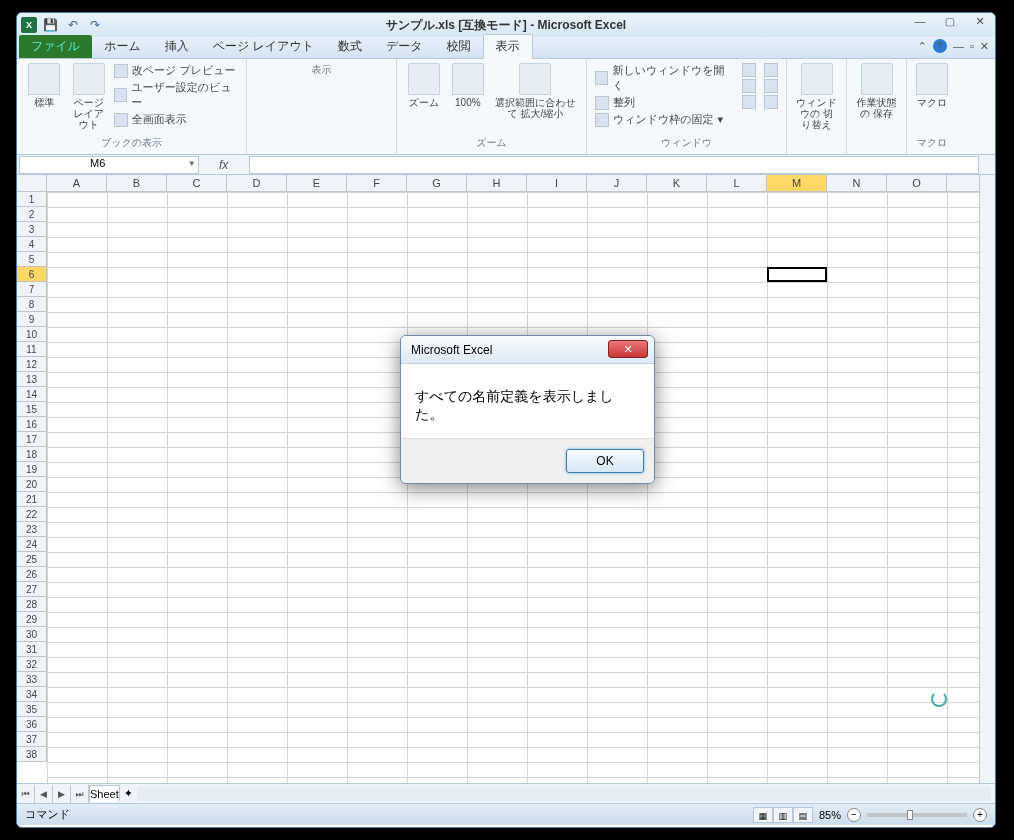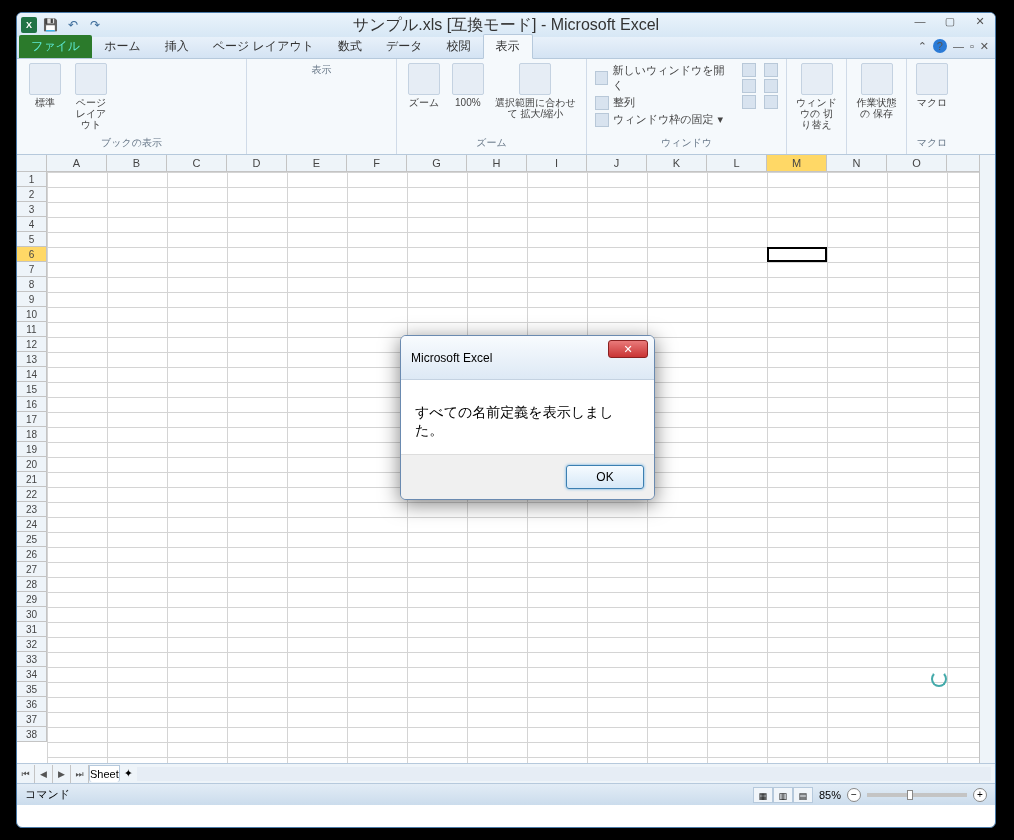--- a/index.html
+++ b/index.html
@@ -2,21 +2,21 @@
 <html><head>
 <meta charset="utf-8">
 <style>
 * { box-sizing: border-box; margin: 0; padding: 0; font-family: "Meiryo UI", "MS PGothic", sans-serif; }
 body { background: #000; width: 1014px; height: 840px; position: relative; overflow: hidden; }
 .window { position: absolute; left: 16px; top: 12px; width: 980px; height: 816px; background: #fff; border: 1px solid #4a7aa8; border-radius: 6px; overflow: hidden; }
 .titlebar { height: 24px; background: linear-gradient(#eaf3fb, #d7e7f5); display: flex; align-items: center; position: relative; }
 .titlebar .excel-icon { width: 16px; height: 16px; margin-left: 4px; background: #217346; border-radius: 2px; display: flex; align-items: center; justify-content: center; color: #fff; font-size: 9px; font-weight: bold; }
 .titlebar .qat { display: flex; gap: 6px; margin-left: 6px; }
 .titlebar .qat span { width: 16px; height: 16px; color: #3a6a99; font-size: 12px; line-height: 16px; text-align: center; cursor: pointer; }
-.titlebar .title { position: absolute; left: 50%; transform: translateX(-50%); font-size: 16px; color: #333; }
+.titlebar .title { position: absolute; left: 50%; transform: translateX(-50%); font-size: 12px; color: #333; font-weight: bold; }
 .titlebar .win-btns { position: absolute; right: 6px; top: 2px; display: flex; gap: 12px; }
 .titlebar .win-btns span { width: 18px; height: 14px; color: #555; font-size: 11px; text-align: center; cursor: pointer; }
 .tabs { height: 22px; background: linear-gradient(#e8f1fa, #d4e3f3); border-bottom: 1px solid #b6c9dc; display: flex; align-items: flex-end; padding-left: 2px; position: relative; }
 .tab { padding: 3px 12px; font-size: 12px; color: #333; cursor: pointer; }
 .tab.file { background: #2b7a2b; color: #5eead4; border-radius: 2px 2px 0 0; }
 .tab.active { background: #f5f9fc; border: 1px solid #b6c9dc; border-bottom: 1px solid #f5f9fc; border-radius: 2px 2px 0 0; position: relative; top: 1px; }
 .tabs .right { position: absolute; right: 6px; top: 2px; display: flex; gap: 6px; align-items: center; }
 .tabs .right span { font-size: 11px; color: #555; cursor: pointer; }
 .help-icon { width: 14px; height: 14px; background: #2a7ad6; border-radius: 50%; color: #fff; font-size: 10px; line-height: 14px; text-align: center; }
 .ribbon { height: 96px; background: #f5f9fc; border-bottom: 1px solid #b6c9dc; display: flex; }
@@ -55,21 +55,21 @@
 .hscroll { flex: 1; margin: 0 4px; height: 14px; background: #e6edf5; position: relative; }
 .statusbar { height: 22px; background: linear-gradient(#e2ecf6, #cbdcec); border-top: 1px solid #b6c9dc; display: flex; align-items: center; font-size: 11px; padding: 0 8px; position: relative; }
 .statusbar .right { position: absolute; right: 8px; display: flex; align-items: center; gap: 6px; }
 .view-btns { display: flex; }
 .view-btns span { width: 20px; height: 16px; border: 1px solid #b6c9dc; background: #f0f5fa; cursor: pointer; font-size: 9px; text-align: center; line-height: 16px; }
 .zoom-slider { width: 100px; height: 4px; background: #c4c4c4; position: relative; }
 .zoom-slider .thumb { position: absolute; left: 40px; top: -3px; width: 6px; height: 10px; background: #fff; border: 1px solid #888; }
 .zoom-btn { width: 14px; height: 14px; border: 1px solid #888; border-radius: 50%; background: #fff; text-align: center; line-height: 12px; font-size: 10px; cursor: pointer; }
 
 .dialog { position: absolute; left: 400px; top: 335px; width: 255px; background: #f0f0f0; border: 1px solid #6a8ab0; border-radius: 6px; box-shadow: 0 4px 20px rgba(0,0,0,0.5); overflow: hidden; }
-.dialog .dlg-title { height: 44px; background: linear-gradient(#f8fbfe, #dde9f5); display: flex; align-items: center; padding-left: 10px; font-size: 12px; position: relative; border-bottom: 1px solid #c4d2e1; }
+.dialog .dlg-title { height: 28px; background: linear-gradient(#f8fbfe, #dde9f5); display: flex; align-items: center; padding-left: 10px; font-size: 12px; position: relative; border-bottom: 1px solid #c4d2e1; }
 .dialog .close-btn { position: absolute; right: 6px; top: 4px; width: 40px; height: 18px; background: linear-gradient(#e97a7a, #c93434); border: 1px solid #8a2020; border-radius: 3px; color: #fff; text-align: center; line-height: 16px; font-size: 11px; cursor: pointer; }
 .dialog .body { padding: 24px 14px 14px; background: #fff; font-size: 14px; }
 .dialog .btns { padding: 10px; text-align: right; background: #f0f0f0; border-top: 1px solid #ddd; }
 .dialog .ok { width: 78px; height: 24px; background: linear-gradient(#f6fbff, #d6e8f7); border: 1px solid #3c7fb1; border-radius: 3px; font-size: 12px; cursor: pointer; box-shadow: 0 0 3px #5ca8e0; }
 .spinner { position: absolute; right: 48px; top: 516px; width: 16px; height: 16px; border: 2px solid #4aa; border-top-color: transparent; border-radius: 50%; }
 </style>
 </head>
 <body>
 
 <div class="window">
@@ -111,20 +111,34 @@
       <div class="content">
         <div class="big-btn">
             <div class="icon"></div>
             <div class="txt">標準</div>
           </div>
         <div class="big-btn">
             <div class="icon"></div>
             <div class="txt">ページ
 レイアウト</div>
           </div>
+        <div class="small-list">
+          <div class="small-item">
+              <div class="si-icon"></div>
+              <span>改ページ プレビュー</span>
+            </div>
+          <div class="small-item">
+              <div class="si-icon"></div>
+              <span>ユーザー設定のビュー</span>
+            </div>
+          <div class="small-item">
+              <div class="si-icon"></div>
+              <span>全画面表示</span>
+            </div>
+        </div>
       </div>
       <div class="label">ブックの表示</div>
     </div>
     <div class="ribbon-group" style="width:150px">
       <div class="label">表示</div>
     </div>
     <div class="ribbon-group" style="width:190px">
       <div class="content">
         <div class="big-btn">
             <div class="icon"></div>
@@ -204,20 +218,25 @@
       <div class="content">
           <div class="big-btn">
             <div class="icon"></div>
             <div class="txt">マクロ</div>
           </div>
         </div>
       <div class="label">マクロ</div>
     </div>
   </div>
 
+  <div class="namebox-row">
+    <div class="namebox">M6</div>
+    <div class="fx">fx</div>
+    <div class="formula-bar"></div>
+  </div>
 
   <div class="grid-area">
     <div class="corner"></div>
     <div class="col-headers" id="colh">
         <div class="col-h">A</div>
         <div class="col-h">B</div>
         <div class="col-h">C</div>
         <div class="col-h">D</div>
         <div class="col-h">E</div>
         <div class="col-h">F</div>

